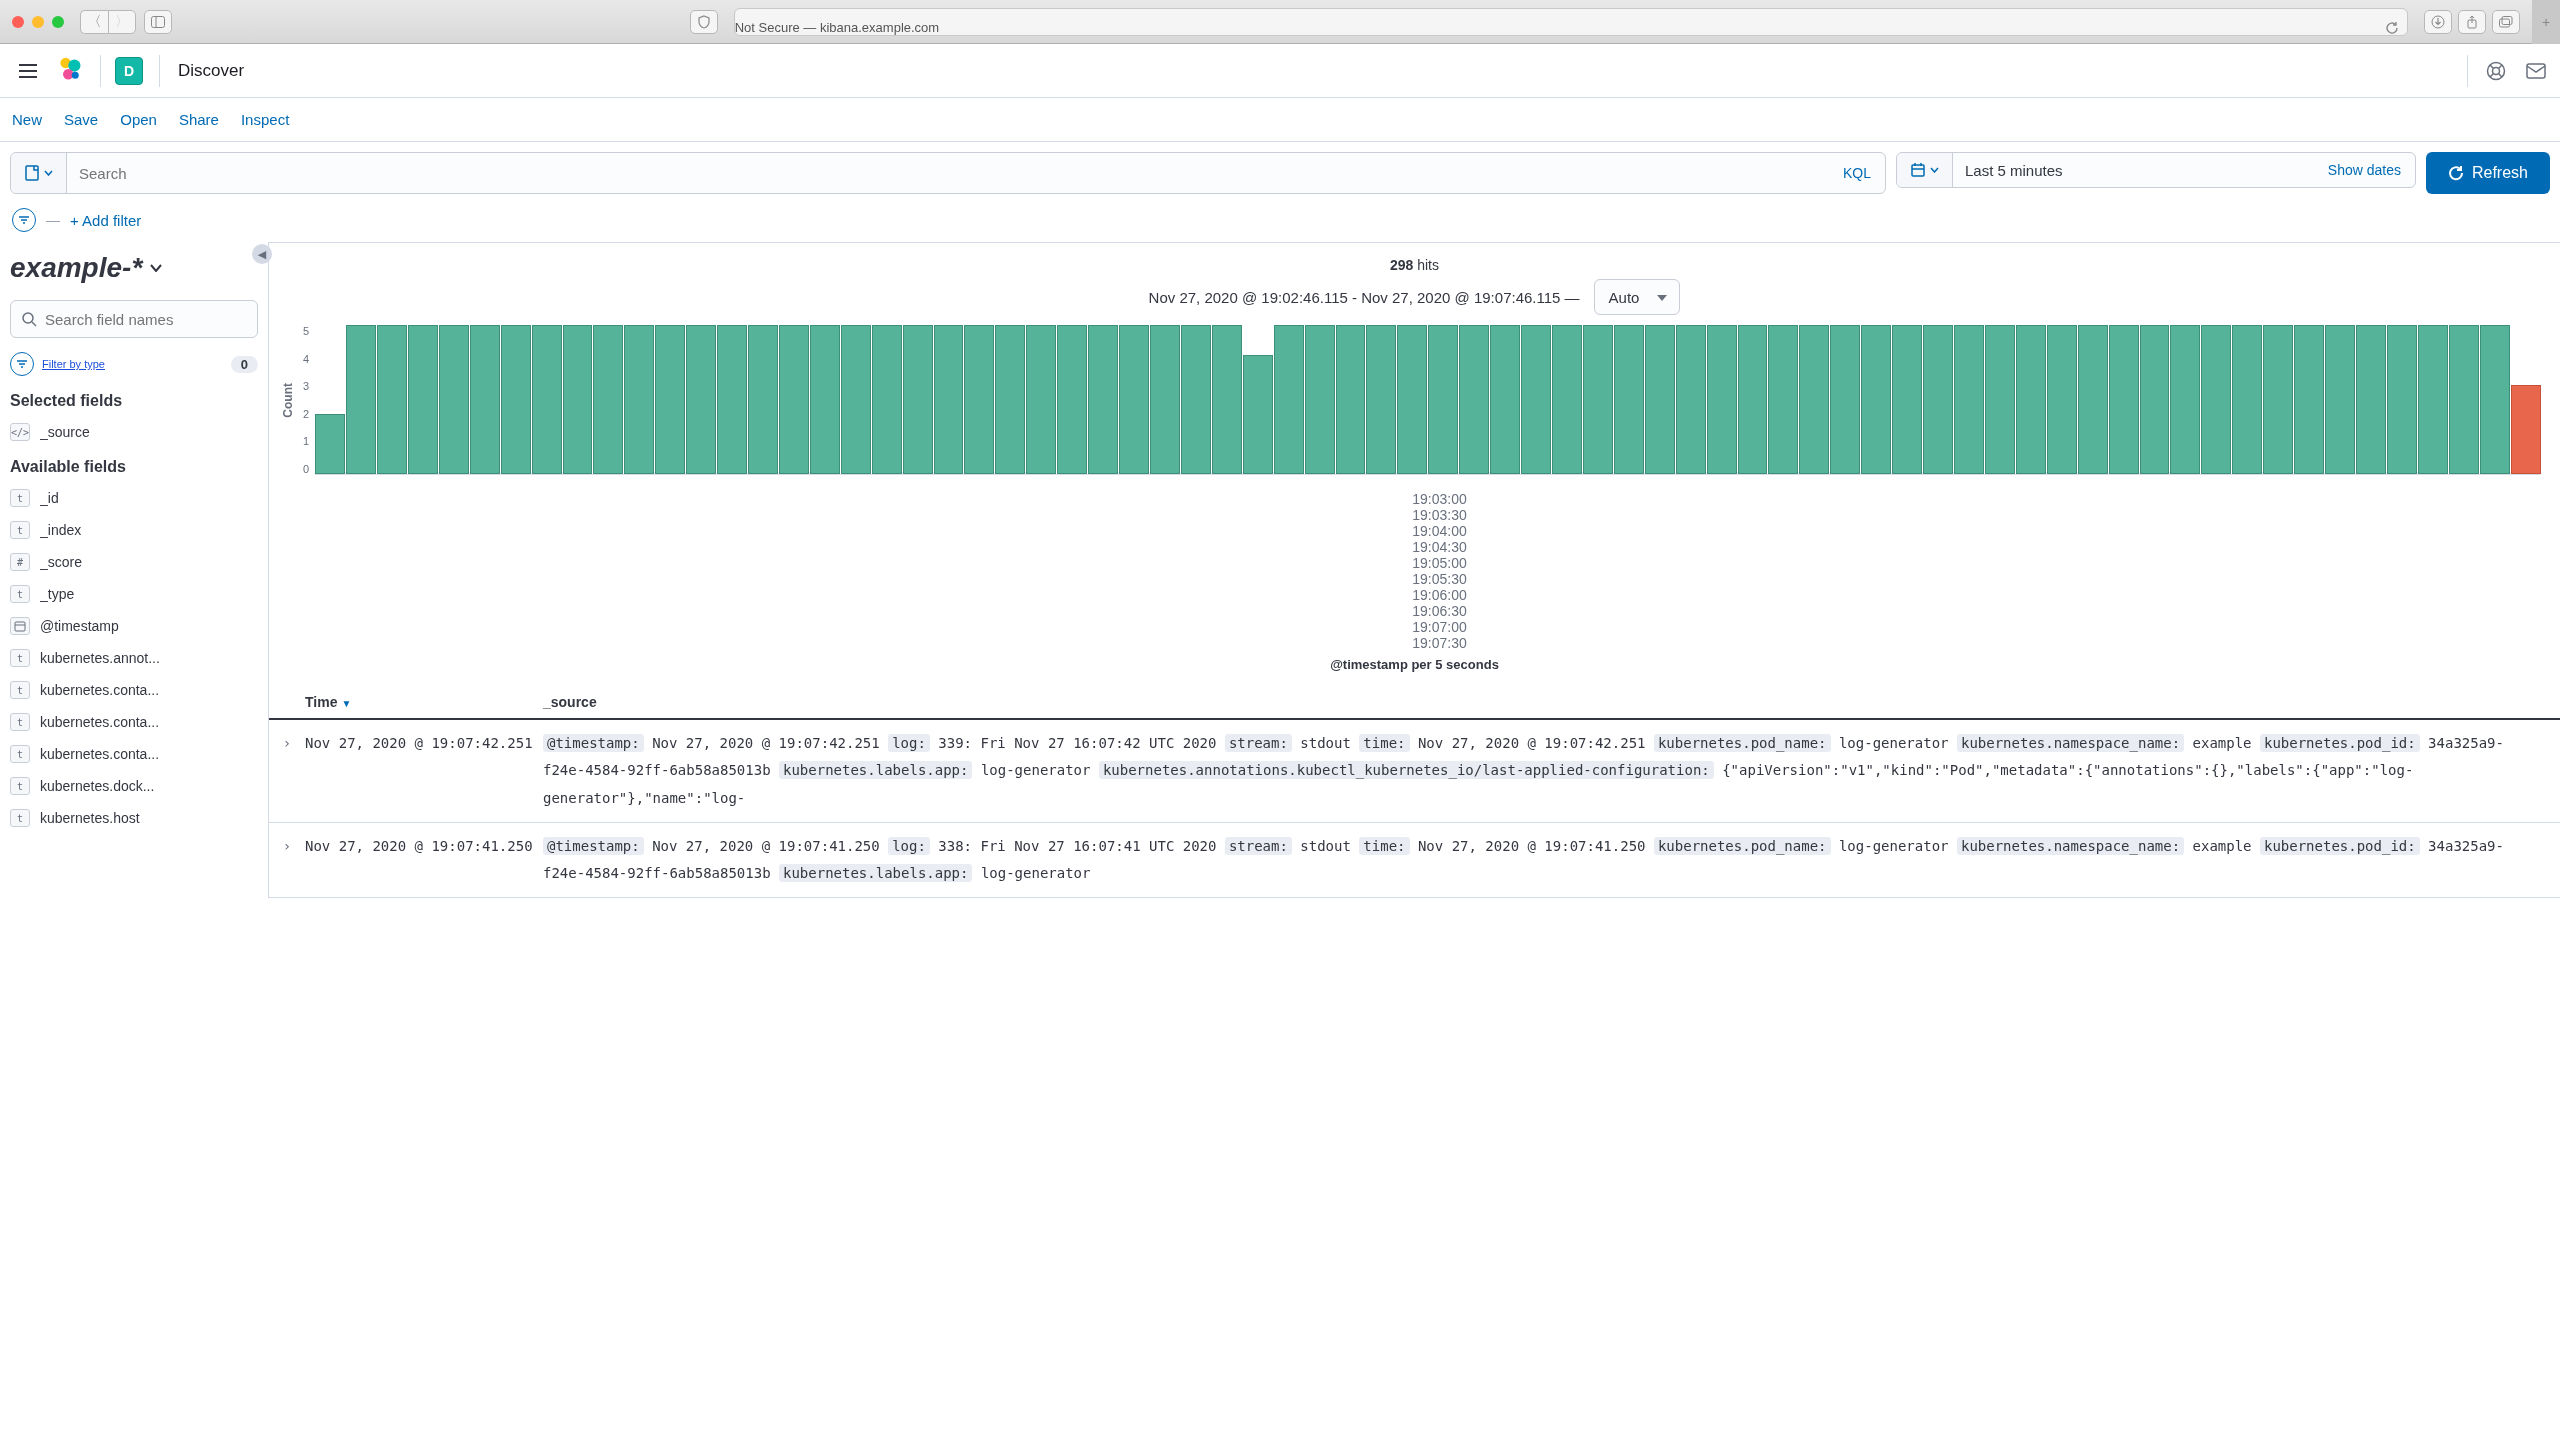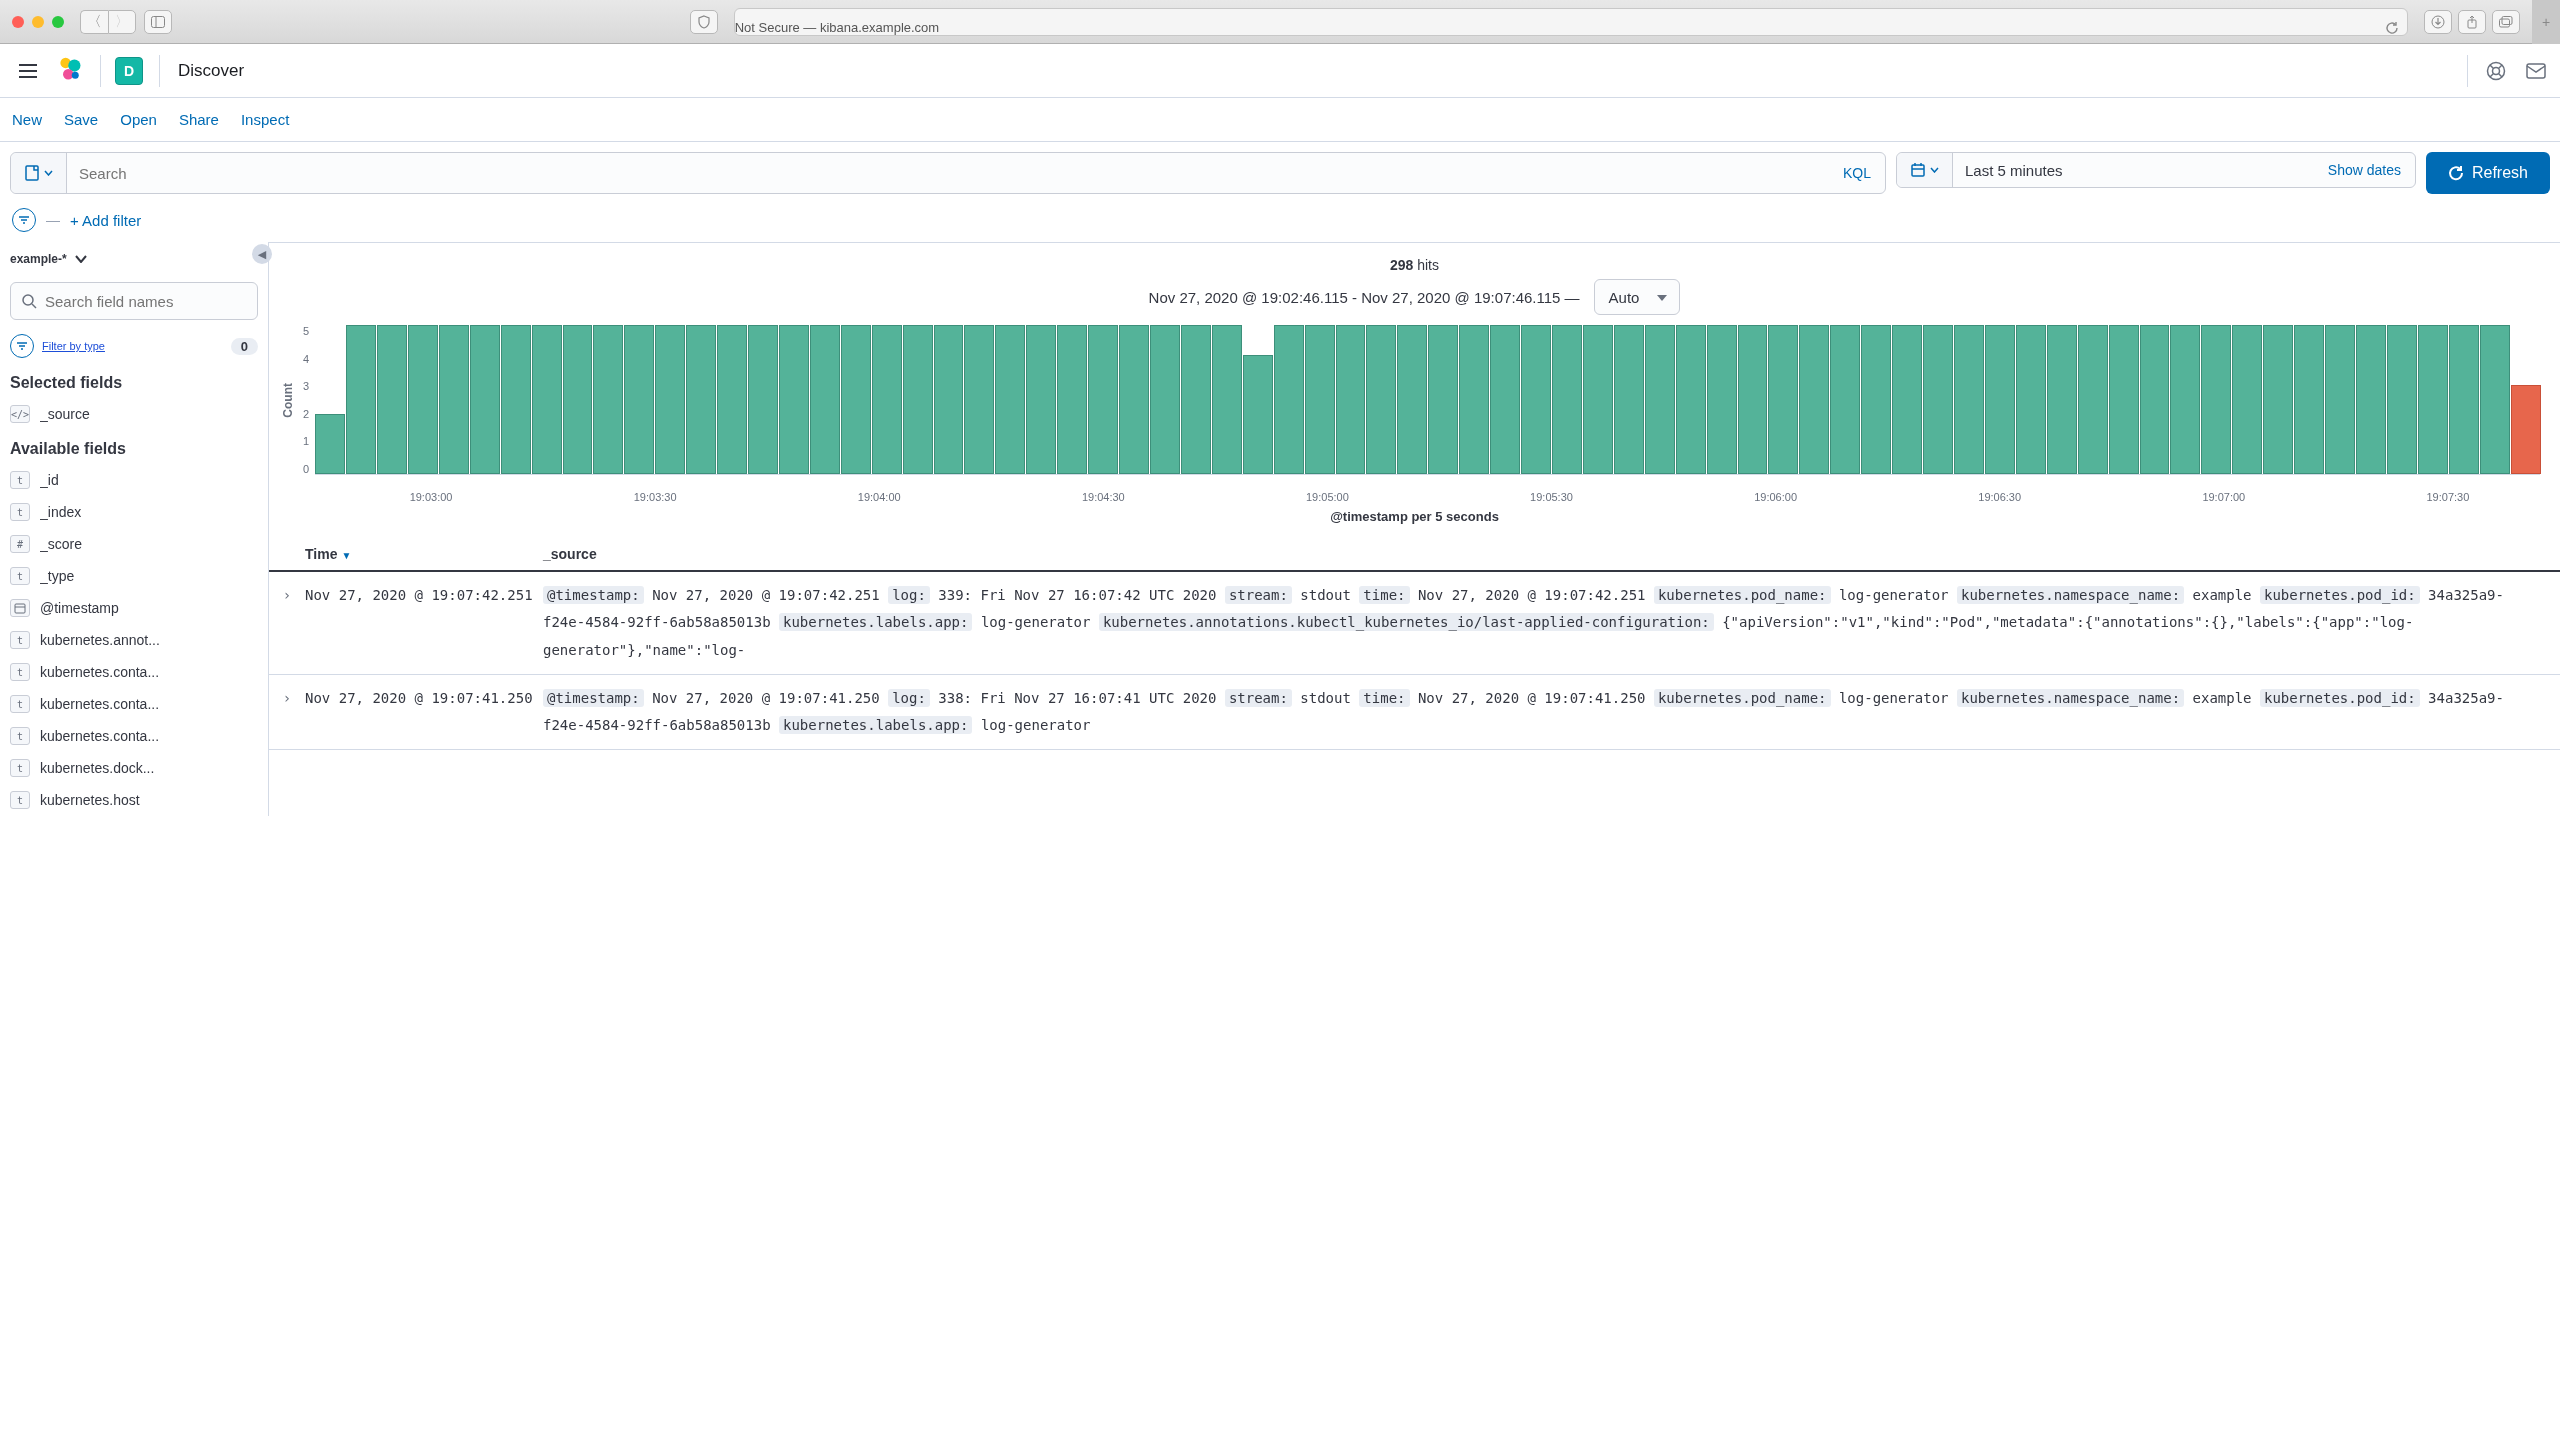--- a/index.html
+++ b/index.html
@@ -52,21 +52,21 @@
 .filter-icon { width: 24px; height: 24px; border: 1px solid #006bb4; border-radius: 50%; display: flex; align-items: center; justify-content: center; color: #006bb4; }
 .add-filter { color: #006bb4; font-size: 15px; cursor: pointer; }
 
 
 .main { display: flex; }
 
 
 .sidebar { width: 268px; padding: 0 10px; position: relative; }
 .collapse-btn { position: absolute; right: -4px; top: 0px; width: 20px; height: 20px; background: #d3dae6; border-radius: 50%; color: #69707d; display: flex; align-items: center; justify-content: center; font-size: 11px; cursor: pointer;}
 .index-pattern { display: flex; align-items: center; gap: 8px; padding: 8px 0; }
-.index-pattern-name { font-size: 12px; font-weight: 700; }
+.index-pattern-name { font-size: 28px; font-weight: 700; font-style: italic; }
 .field-search { display: flex; align-items: center; border: 1px solid #c9cdd6; border-radius: 6px; height: 38px; padding: 0 10px; margin: 8px 0; background: #fbfcfd; gap: 8px;}
 .field-search input { border: none; outline: none; flex: 1; font-size: 15px; background: transparent;}
 .filter-by-type { display: flex; align-items: center; gap: 8px; padding: 6px 0; }
 .filter-by-type-label { color: #1d4ed8; font-size: 11px; text-decoration: underline; }
 .type-count { margin-left: auto; background: #e9edf3; border-radius: 10px; padding: 1px 10px; font-size: 13px; font-weight: 600; }
 .field-section-title { font-weight: 700; font-size: 16px; padding: 10px 0 6px; }
 .field-item { display: flex; align-items: center; gap: 10px; padding: 7px 0; cursor: pointer; }
 .field-type-icon { width: 20px; height: 18px; border: 1px solid #c9cdd6; border-radius: 3px; display: flex; align-items: center; justify-content: center; font-size: 10px; color: #69707d; background: #f5f7fa; font-family: monospace;}
 .field-type-icon.date { font-size: 11px; }
 .field-name { font-size: 14px; color: #343741; white-space: nowrap; overflow: hidden; text-overflow: ellipsis; }
@@ -79,21 +79,21 @@
 .interval-select { border: 1px solid #c9cdd6; border-radius: 6px; height: 36px; padding: 0 40px 0 14px; background: #fbfcfd; position: relative; display: flex; align-items: center; font-size: 15px;}
 .interval-select::after { content: ""; position: absolute; right: 12px; top: 15px; border-left: 5px solid transparent; border-right: 5px solid transparent; border-top: 6px solid #69707d;}
 
 
 .chart-area { display: flex; padding: 0 20px 10px 10px; }
 .y-axis-label { writing-mode: vertical-rl; transform: rotate(180deg); font-size: 12px; font-weight: 700; color: #69707d; padding: 0 2px; align-self: center;}
 .y-axis { display: flex; flex-direction: column; justify-content: space-between; padding: 0 6px; font-size: 11px; color: #69707d; height: 150px; text-align: right;}
 .chart-bars { flex: 1; display: flex; align-items: flex-end; height: 150px; gap: 1px; border-bottom: 1px solid #d3dae6; position: relative;}
 .bar { flex: 1; background: #54b399; border: 1px solid #3d8f7a; min-width: 0;}
 .bar.highlight { background: #e7664c; border-color: #c94f37;}
-.x-axis { display: flex; padding: 6px 0 0 50px; font-size: 11px; color: #69707d; }
+.x-axis { display: flex; padding: 6px 0 0 50px; font-size: 14px; color: #69707d; flex-direction: column; }
 .x-tick { flex: 1; text-align: center; }
 .x-axis-label { text-align: center; font-size: 13px; font-weight: 700; color: #343741; padding: 6px 0 14px;}
 
 
 .doc-table { width: 100%; }
 .doc-header { display: flex; border-bottom: 2px solid #343741; padding: 8px 0; font-weight: 700; }
 .doc-header .col-expand { width: 36px; }
 .doc-header .col-time { width: 238px; padding-left: 0;}
 .doc-header .col-source { flex: 1; }
 .sort-icon { color: #006bb4; font-size: 10px; margin-left: 4px;}

